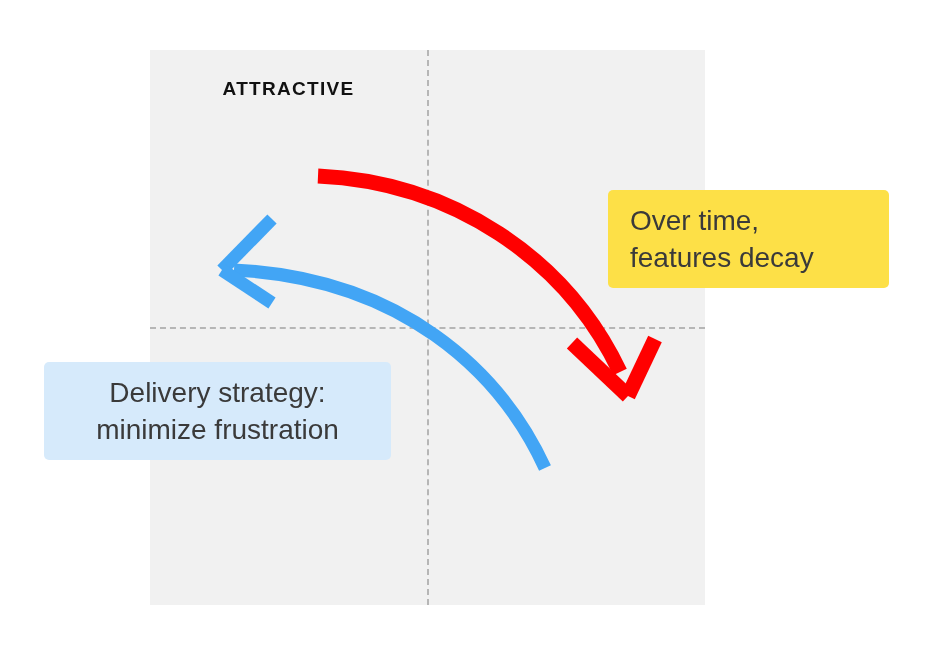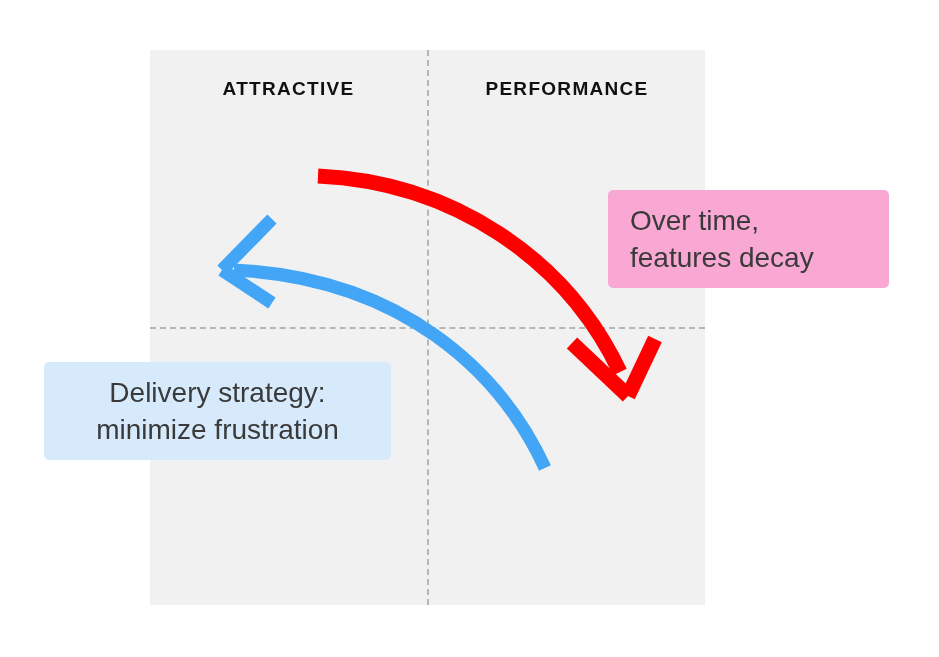--- a/index.html
+++ b/index.html
@@ -88,21 +88,21 @@
     font-size: 28px;
     line-height: 1.33;
     color: #3a3a3a;
     white-space: pre-line;
   }
   #callout-decay {
     left: 608px;
     top: 190px;
     width: 281px;
     height: 98px;
-    background: #f9a8d4;
+    background: #fde047;
     padding-left: 22px;
     justify-content: flex-start;
     text-align: left;
   }
   #callout-strategy {
     left: 44px;
     top: 362px;
     width: 347px;
     height: 98px;
     background: #d6eafb;
@@ -115,21 +115,20 @@
 
 <div id="canvas">
 
   <div class="panel"></div>
 
   <div class="divider-v"></div>
   <div class="divider-h"></div>
 
   <div id="label-attractive" class="quad-label">ATTRACTIVE</div>
 
-  <div id="label-performance" class="quad-label">PERFORMANCE</div>
 
 
   <svg width="939" height="657" viewBox="0 0 939 657" style="position:absolute;left:0;top:0;">
 
     <g>
       <path d="M 318 176 C 452 182 566 258 620 372" fill="none" stroke="#ff0000" stroke-width="15" stroke-linecap="butt"></path>
       <path d="M 572 343 L 628 396" fill="none" stroke="#ff0000" stroke-width="15" stroke-linecap="butt"></path>
       <path d="M 655 339 L 628 396" fill="none" stroke="#ff0000" stroke-width="15" stroke-linecap="butt"></path>
     </g>
 

